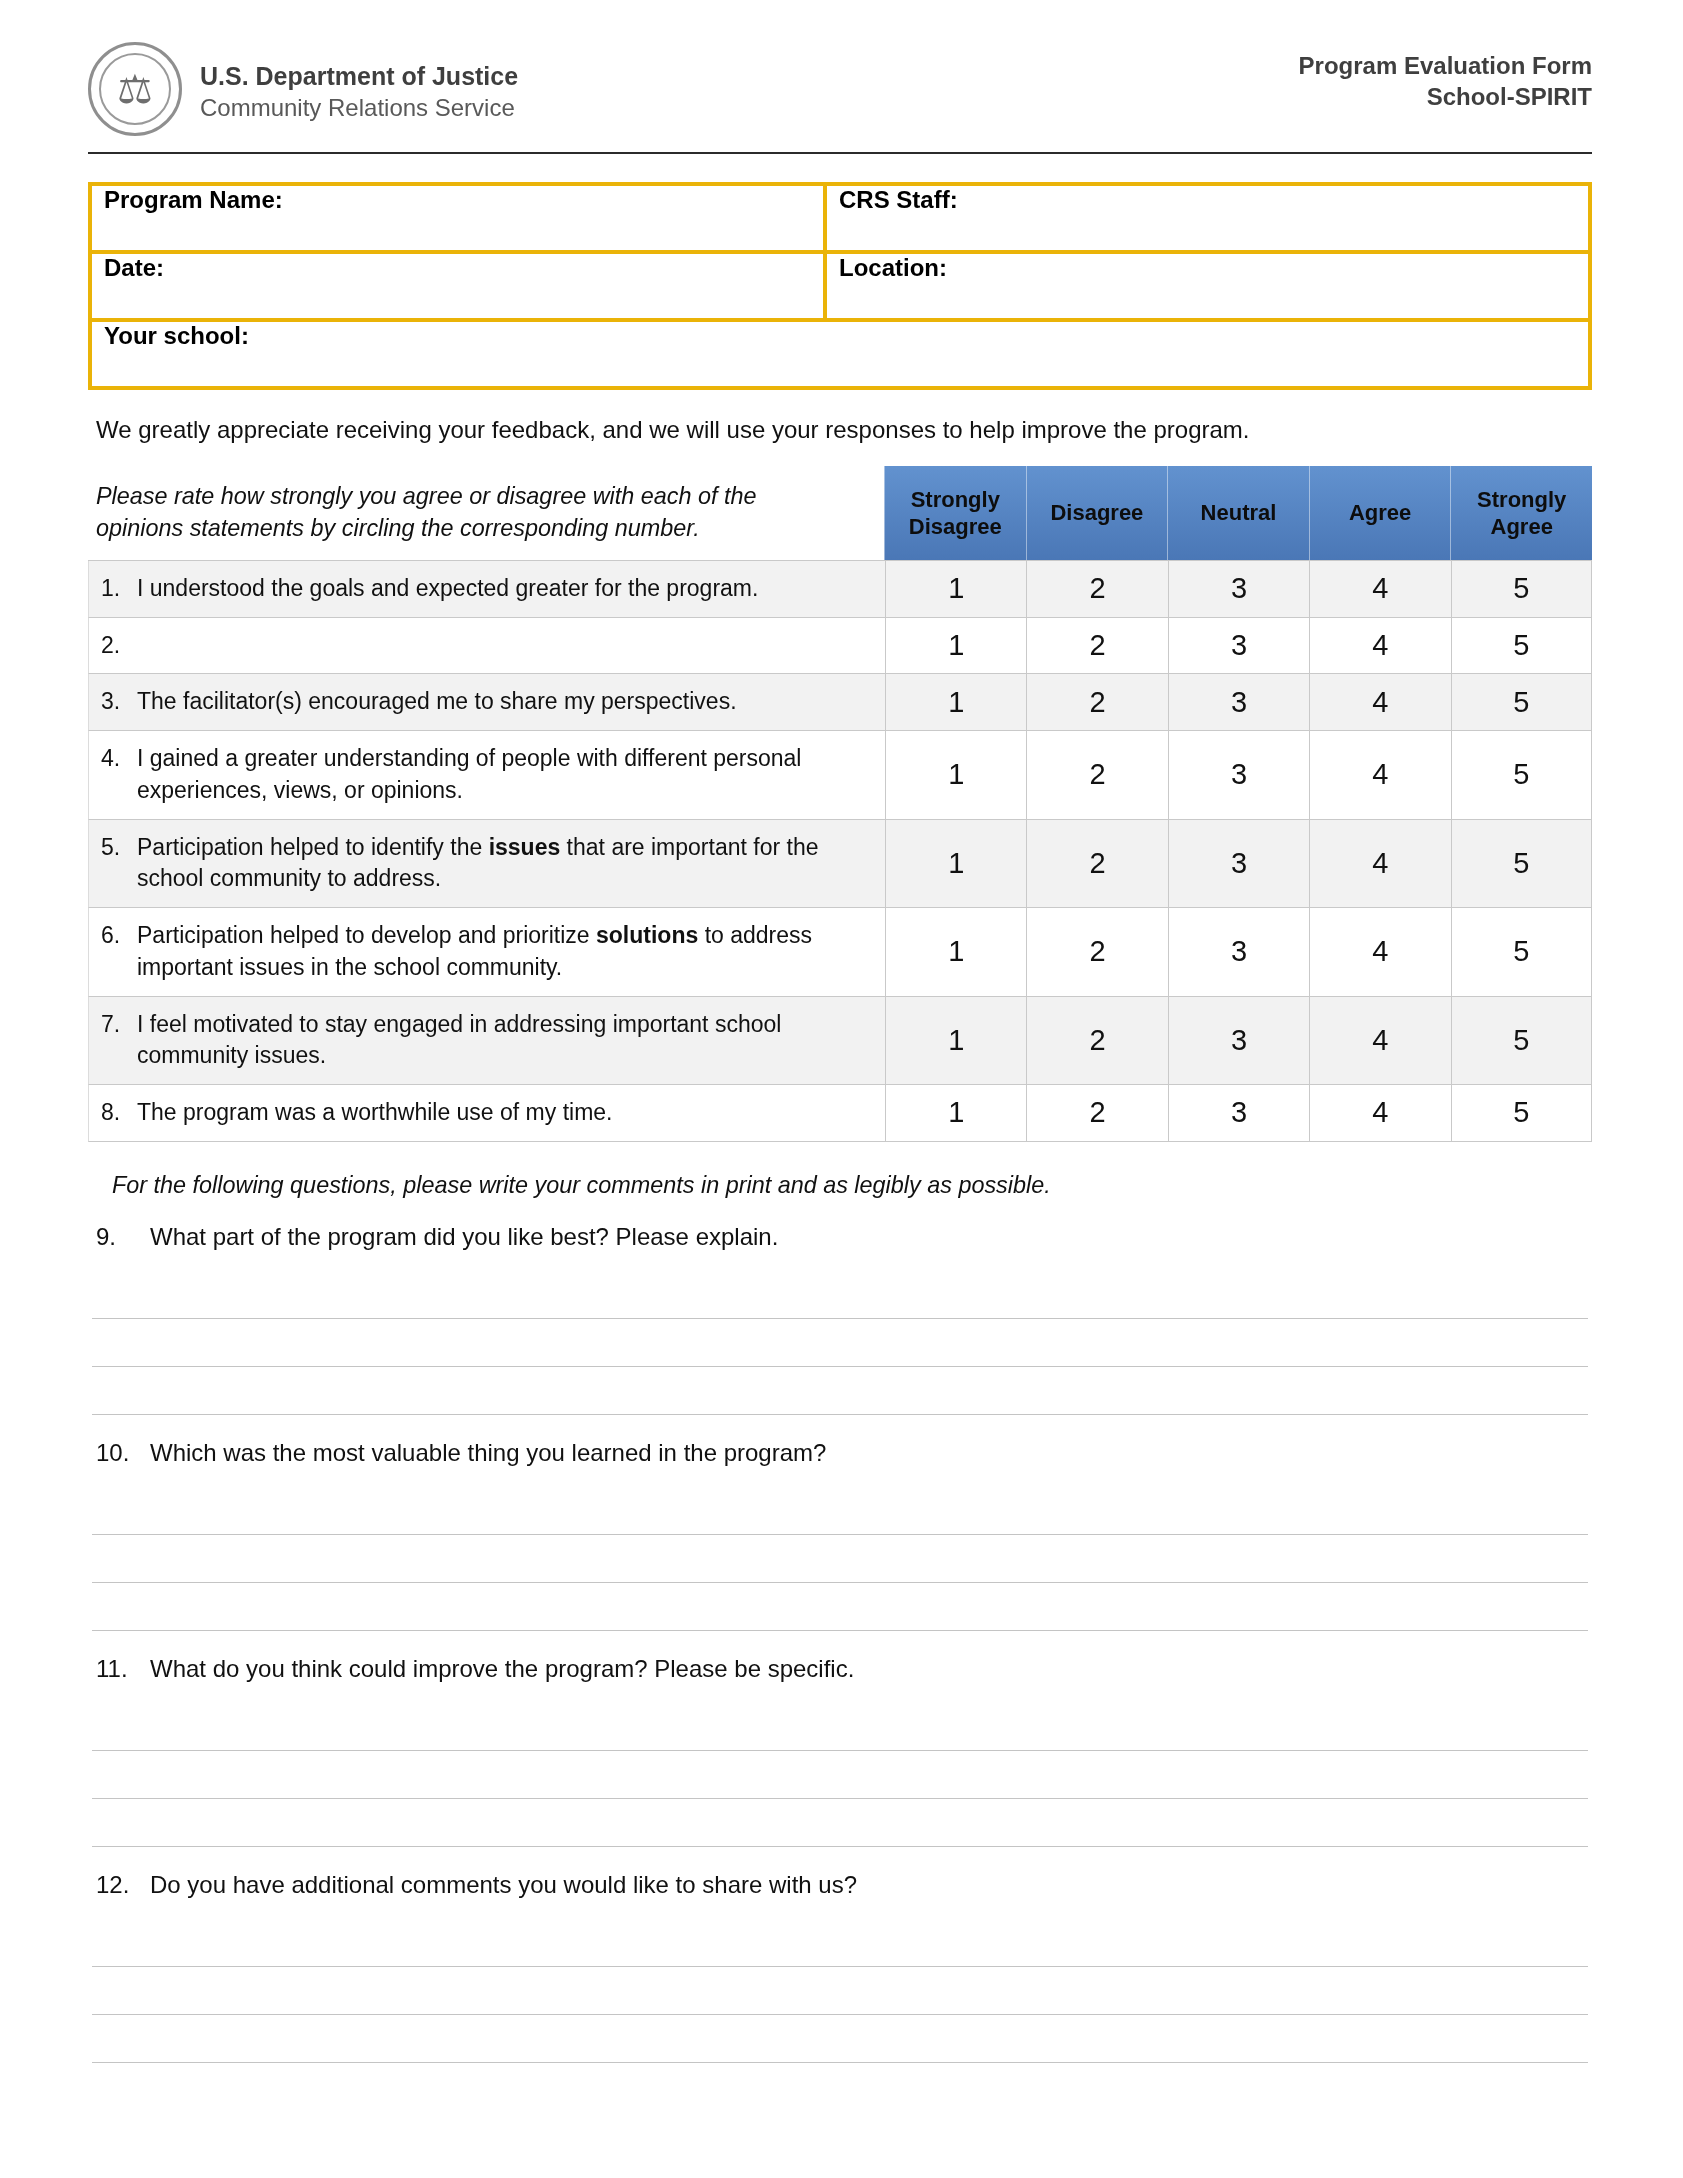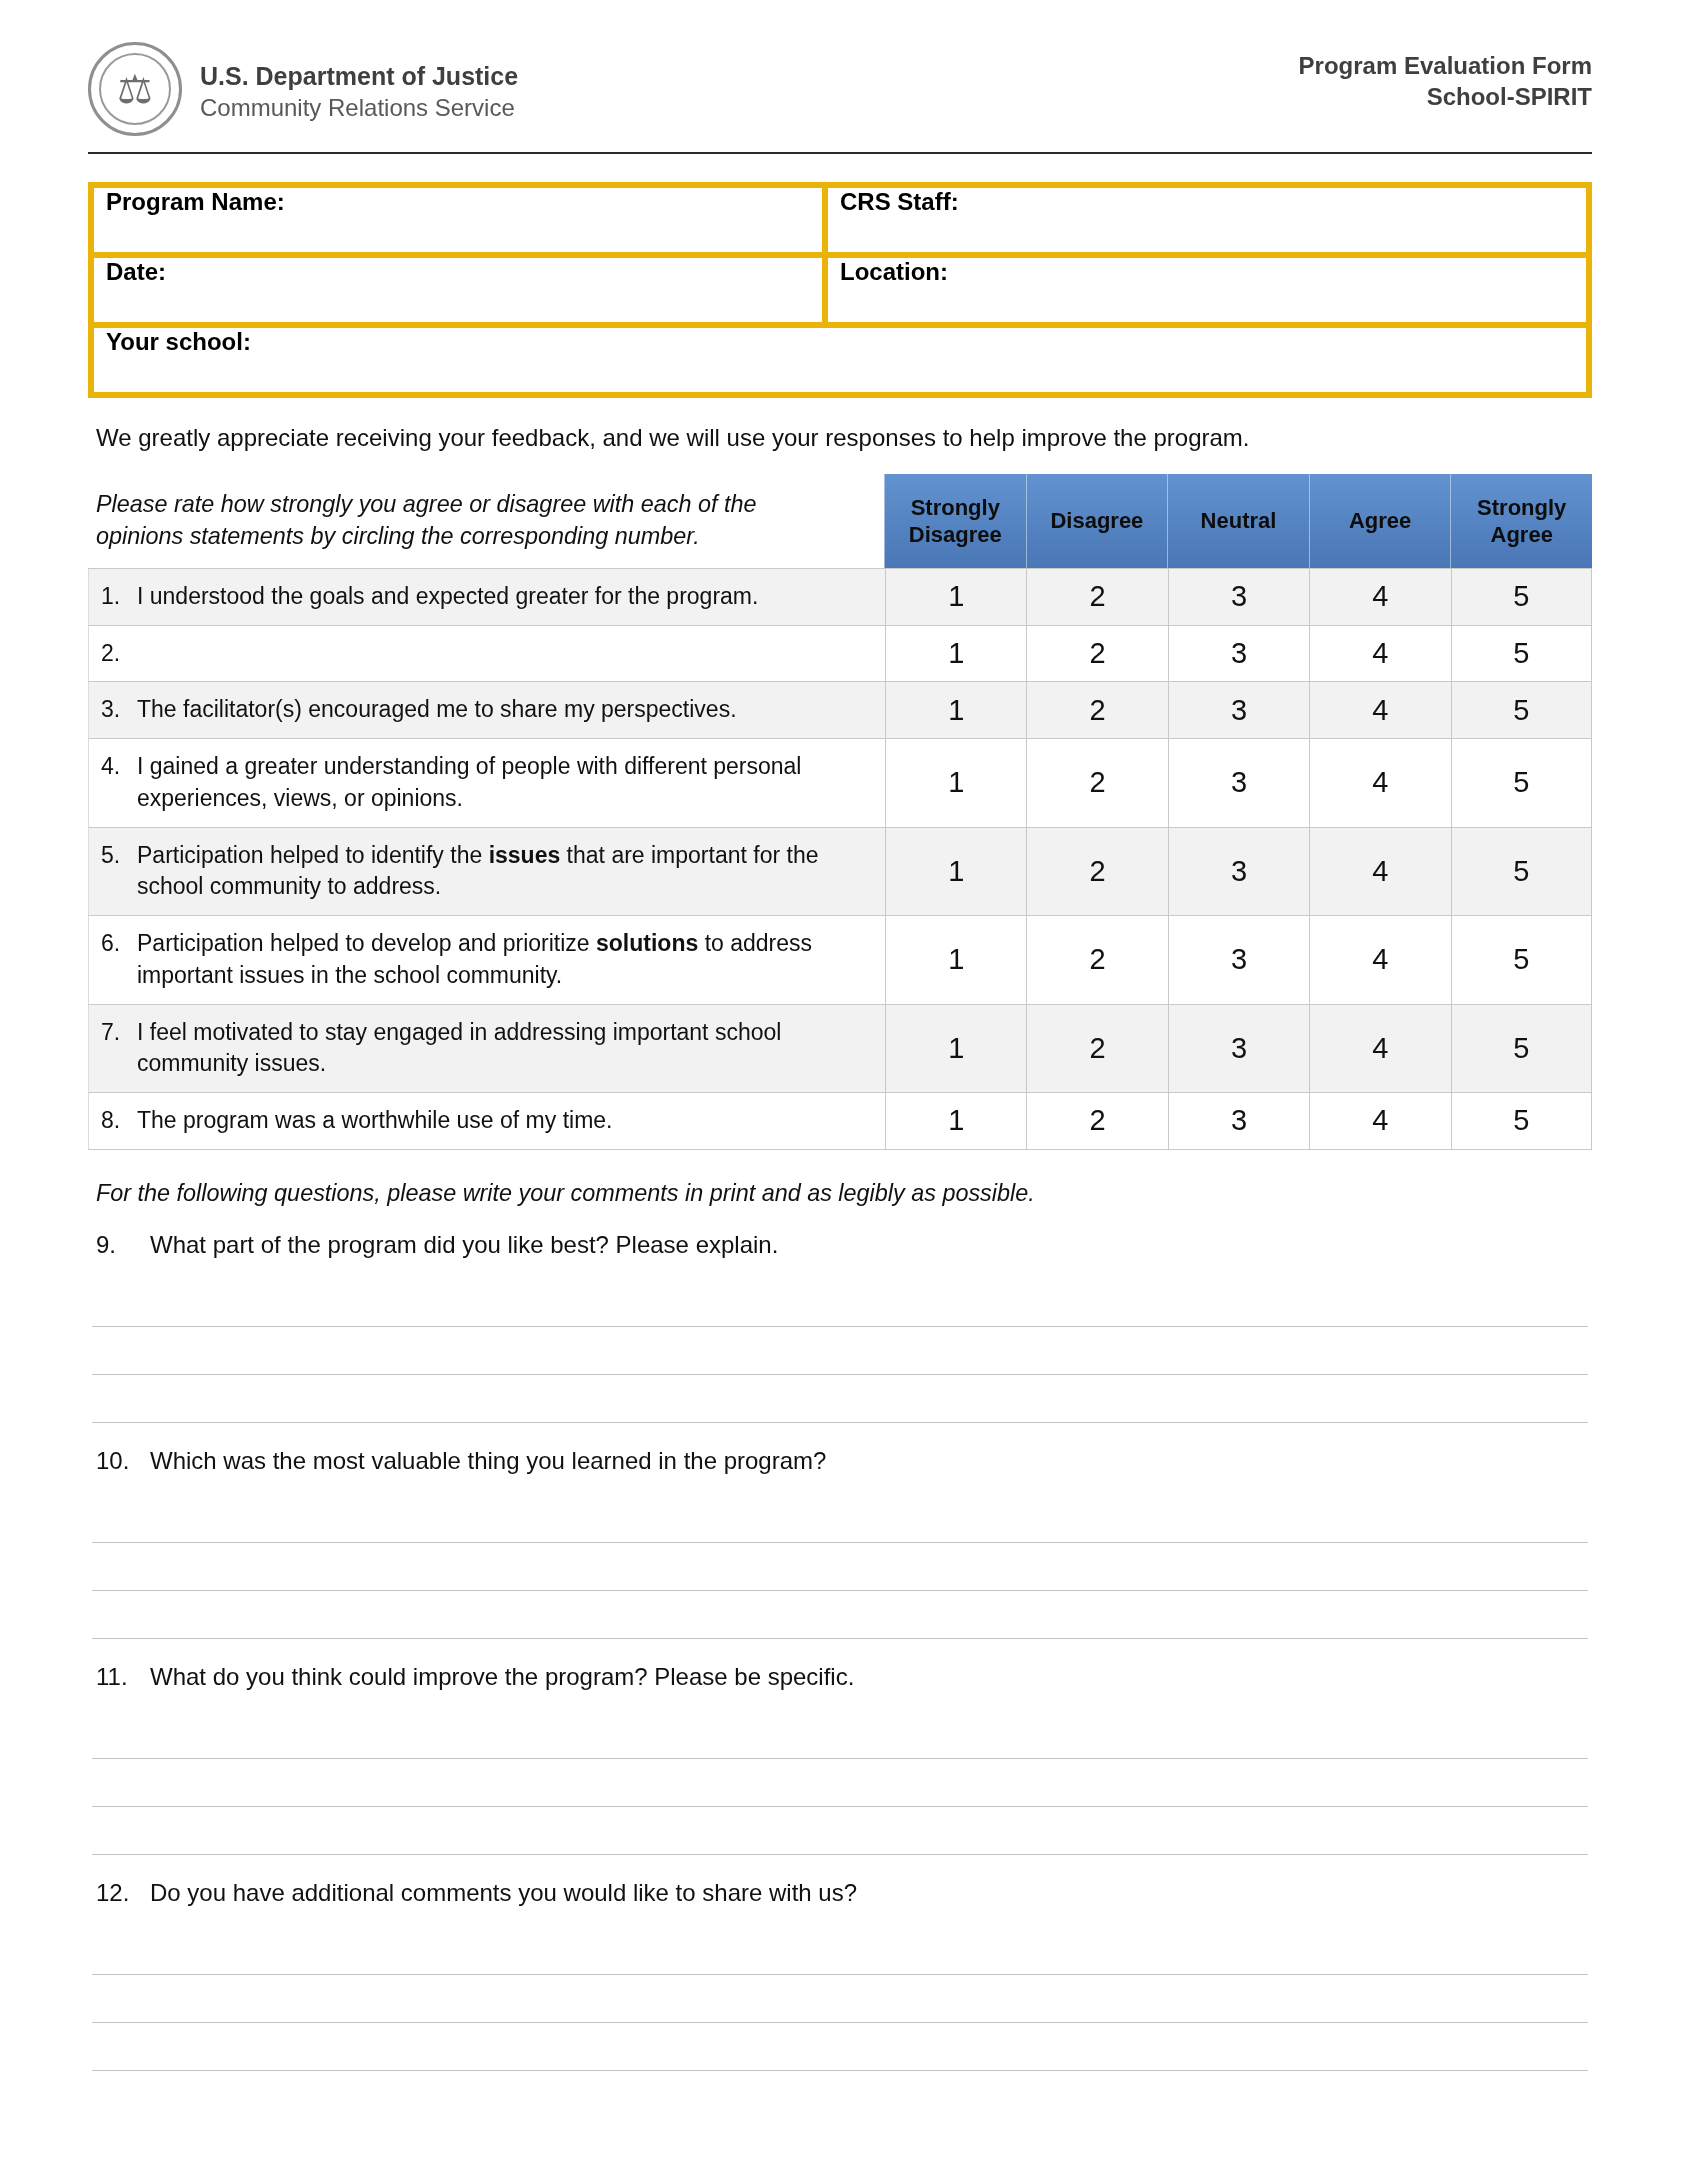--- a/index.html
+++ b/index.html
@@ -49,21 +49,21 @@
   .form-title    { font-size: 24px; font-weight: bold; color: #3f3f3f; line-height: 1.3; margin-left: 32px; }
   .form-subtitle { font-size: 24px; font-weight: bold; color: #3f3f3f; line-height: 1.3; }
 
   
   .info-table {
     width: 100%;
     border-collapse: collapse;
     margin-top: 28px;
   }
   .info-table td {
-    border: 6px solid #eab308;
+    border: 4px solid #eab308;
     vertical-align: top;
     padding: 0 12px 36px 12px;
   }
   .info-table td.w1 { width: 49%; }
   .info-table td.w2 { width: 51%; }
   .cell-label { font-size: 24px; font-weight: bold; color: #000; }
 
   
   .intro {
     margin: 26px 0 16px 8px;
@@ -121,21 +121,21 @@
     color: #111;
     border-left: 1px solid #c9c9c9;
     cursor: pointer;
   }
   .rt-row .rate-cell:last-child { border-right: 1px solid #c9c9c9; }
 
   
   .post-instruction {
     font-style: italic;
     font-size: 23.4px;
-    margin: 30px 0 6px 8px;
+    margin: 30px 0 6px 24px;
     color: #111;
   }
   .question-block { margin-top: 24px; }
   .question-line {
     display: flex;
     gap: 12px;
     font-size: 24px;
     color: #111;
     margin: 0 0 20px 8px;
   }

